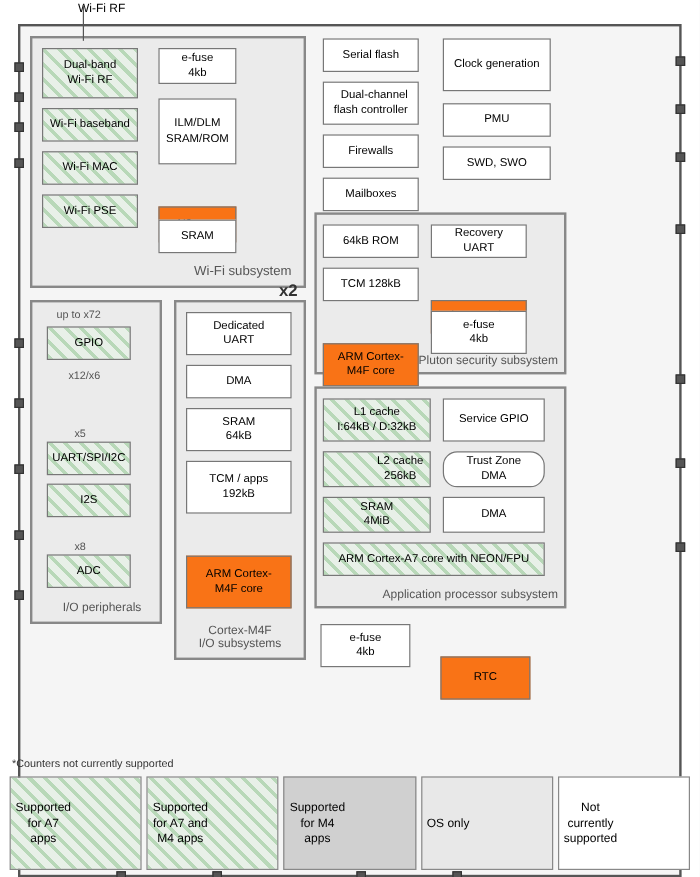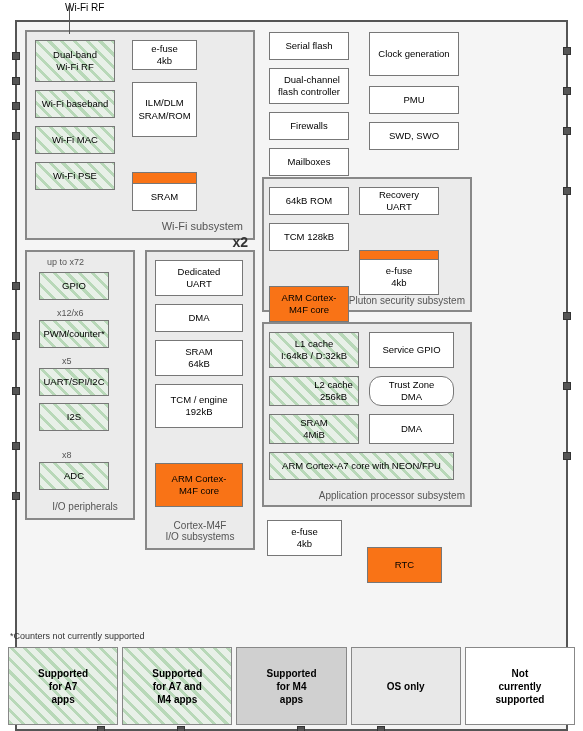--- a/index.html
+++ b/index.html
@@ -32,25 +32,24 @@
       gap: 4px;
       height: 78px;
     }
 
     .legend-item {
       flex: 1;
       border: 1px solid #888;
       padding: 4px;
       display: flex;
       align-items: center;
-      justify-content: center;
+      justify-content: flex-start;
       text-align: center;
       font-size: 10px;
       line-height: 1.3;
-      font-weight: bold;
     }
 
     .footnote {
       position: absolute;
       bottom: 90px;
       left: 10px;
       font-size: 9px;
       color: #333;
     }
 
@@ -336,23 +335,20 @@
       </div>
 
       <div class="comp-box comp-box-striped" style="left:12px;top:20px;width:70px;height:28px;">
         <span style="font-size:9.5px;">GPIO</span>
       </div>
 
       <div style="position:absolute;top:56px;left:30px;font-size:9px;color:#555;">
         <span>x12/x6</span>
       </div>
 
-      <div class="comp-box comp-box-striped" style="left:12px;top:68px;width:70px;height:28px;">
-        <span style="font-size:9.5px;">PWM/counter*</span>
-      </div>
 
       <div style="position:absolute;top:104px;left:35px;font-size:9px;color:#555;">
         <span>x5</span>
       </div>
 
       <div class="comp-box comp-box-striped" style="left:12px;top:116px;width:70px;height:28px;">
         <span style="font-size:9.5px;">UART/SPI/I2C</span>
       </div>
 
       <div style="position:absolute;top:152px;left:35px;font-size:9px;color:#555;">
@@ -390,21 +386,21 @@
       <div class="comp-box" style="left:8px;top:52px;width:88px;height:28px;">
         <span style="font-size:9.5px;">DMA</span>
       </div>
 
       <div class="comp-box" style="left:8px;top:88px;width:88px;height:36px;">
         <span style="font-size:9.5px;text-align:center;white-space:pre-line;">SRAM
 64kB</span>
       </div>
 
       <div class="comp-box" style="left:8px;top:132px;width:88px;height:44px;">
-        <span style="font-size:9.5px;text-align:center;white-space:pre-line;">TCM / engine
+        <span style="font-size:9.5px;text-align:center;white-space:pre-line;">TCM / apps
 192kB</span>
       </div>
 
       <div class="comp-box comp-box-gray" style="left:8px;top:184px;width:88px;height:44px;">
         <span style="font-size:9.5px;text-align:center;white-space:pre-line;">ARM Cortex-
 M4F core</span>
       </div>
 
       <div style="position:absolute;bottom:6px;left:0px;font-size:10px;color:#555;text-align:center;width:100%;white-space:pre-line;">
         <span>Cortex-M4F

